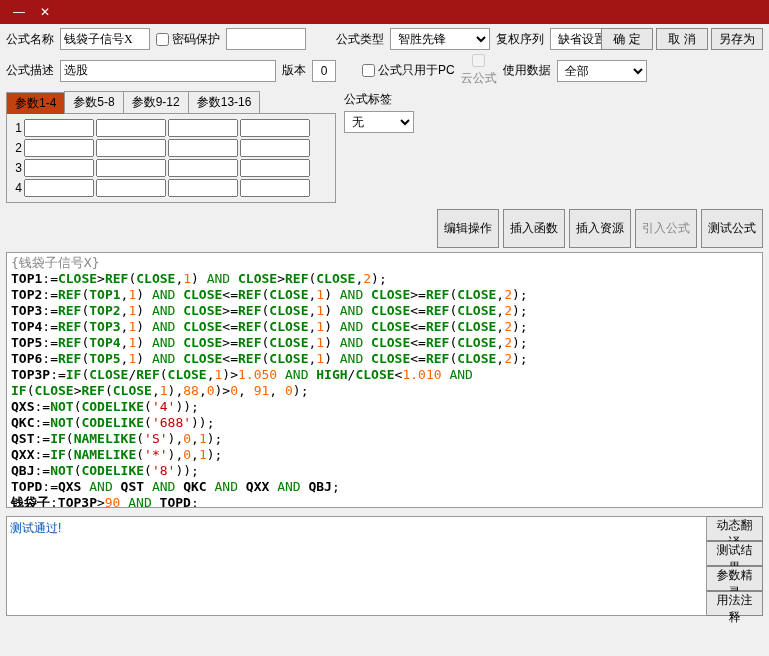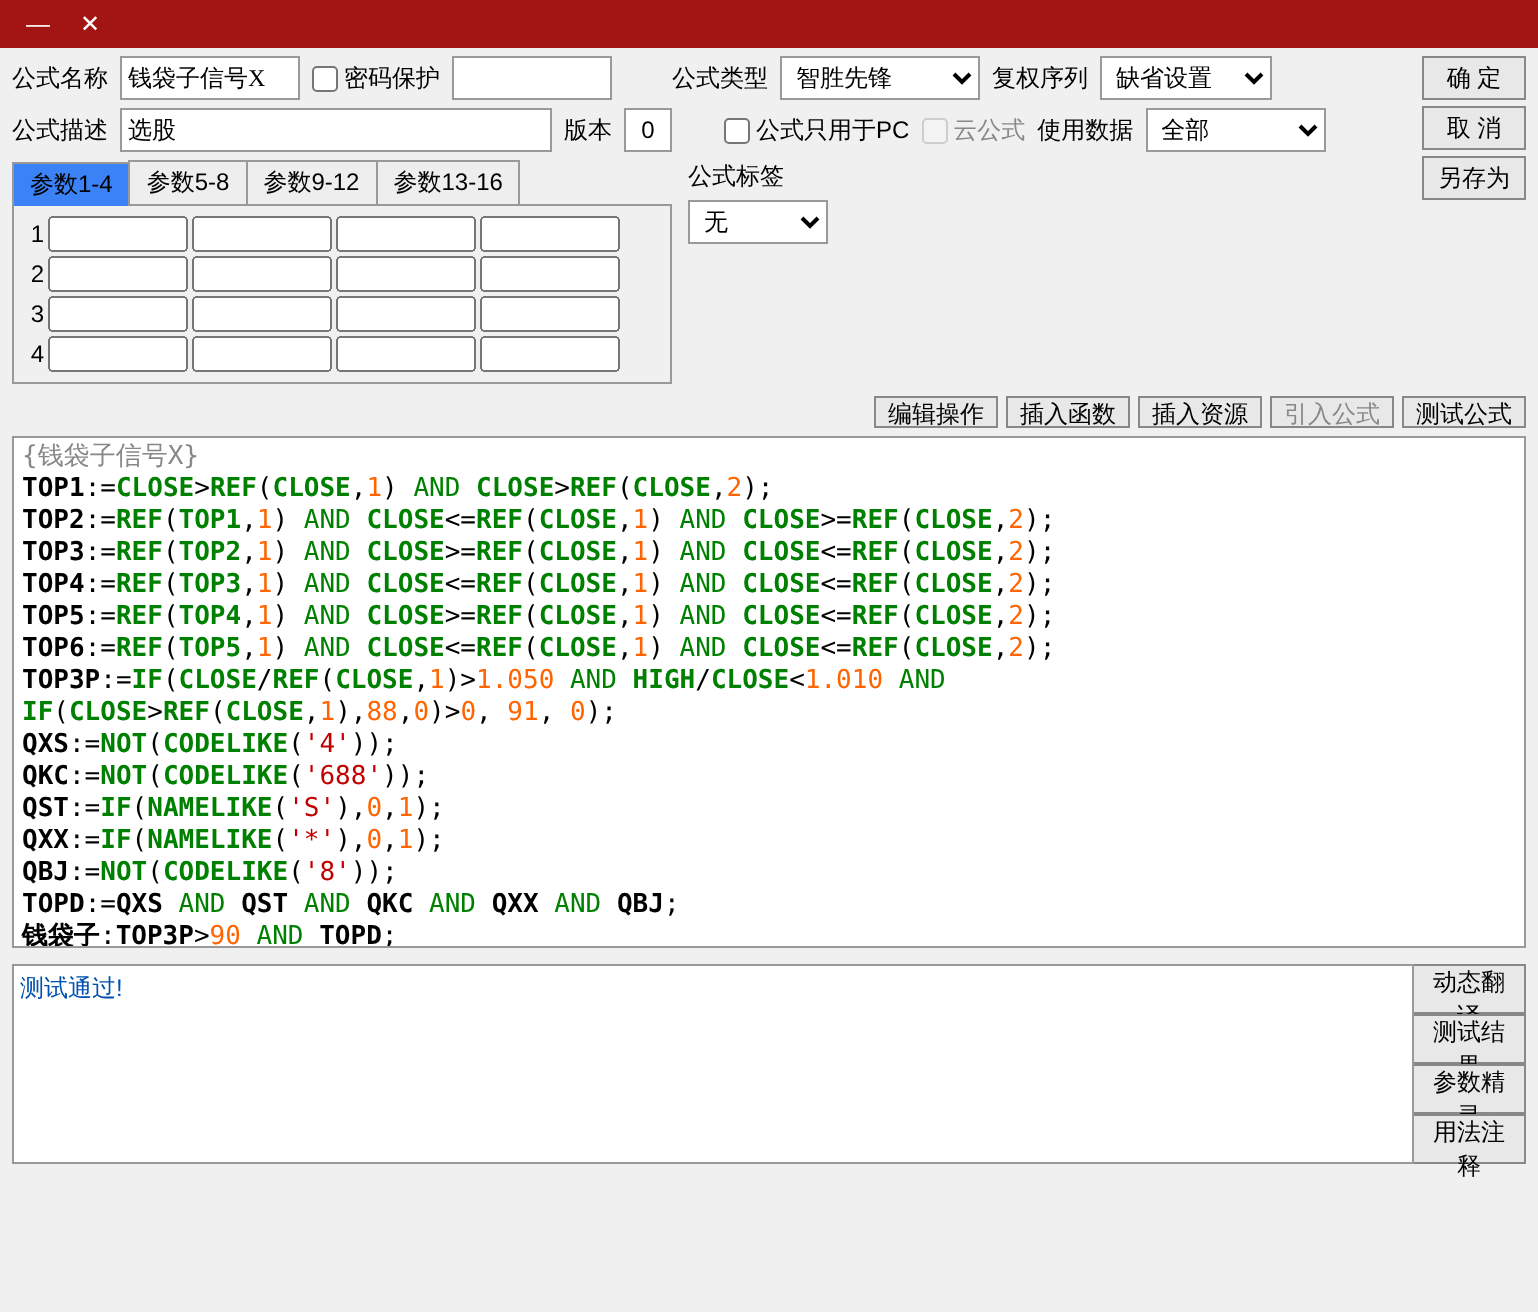--- a/index.html
+++ b/index.html
@@ -4,27 +4,27 @@
 <style>
 * { box-sizing: border-box; margin: 0; padding: 0; }
 body { font-family: "Microsoft YaHei", SimSun, sans-serif; font-size: 12px; background: #f0f0f0; width: 769px; height: 656px; overflow: hidden; }
 .titlebar { background: #a31515; color: #fff; height: 24px; display: flex; align-items: center; padding: 0 6px; }
 .titlebar .title { flex: 1; }
 .titlebar .winbtn { width: 26px; text-align: center; cursor: pointer; }
 .toprow { display: flex; padding: 4px 6px 2px; gap: 6px; align-items: center; }
 .toprow2 { display: flex; padding: 2px 6px 4px; gap: 6px; align-items: center; }
 .lbl { white-space: nowrap; }
 input[type=text], select { height: 22px; border: 1px solid #999; background: #fff; padding: 0 3px; font-size: 12px; }
-.btn { height: 16px; border: 1px solid #888; background: #e8e8e8; padding: 0 6px; cursor: pointer; font-size: 12px; }
+.btn { height: 39px; border: 1px solid #888; background: #e8e8e8; padding: 0 6px; cursor: pointer; font-size: 12px; }
 .mainbtn { width: 52px; height: 22px; border: 1px solid #888; background: #e8e8e8; cursor: pointer; font-size: 12px; }
 .paramsarea { display: flex; padding: 0 6px; gap: 8px; }
 .paramleft { width: 330px; }
 .tabs { display: flex; border-bottom: 1px solid #999; }
 .tab { padding: 2px 8px; border: 1px solid #999; border-bottom: none; background: #eee; margin-right: -1px; cursor: pointer; font-size: 12px; }
-.tab.active { background: #3b82f6; position: relative; top: 1px; }
+.tab.active { background: #c2410c; position: relative; top: 1px; }
 .paramtable { border: 1px solid #999; border-top: none; padding: 4px; background: #f0f0f0; }
 .paramtable table { border-collapse: collapse; }
 .paramtable th { font-weight: normal; width: 70px; text-align: center; padding: 2px; }
 .paramtable td { padding: 1px; }
 .paramtable td input { width: 70px; height: 18px; }
 .rownum { width: 12px; text-align: right; padding-right: 3px; }
 .tagarea { flex: 1; }
 .btnrow { display: flex; gap: 4px; justify-content: flex-end; padding: 6px 6px 4px; }
 .codearea { margin: 0 6px; border: 1px solid #999; background: #fff; height: 256px; overflow: auto; padding: 2px 4px; font-family: Consolas, monospace; font-size: 13px; line-height: 16px; white-space: pre; }
 .codetitle { color: #888; }
@@ -34,32 +34,32 @@
 .sidebtns .btn { width: 56px; height: 25px; border-left: none; }
 
 .s-k { color: #008000; }
 .s-f { color: #008000; font-weight: bold; }
 .s-n { color: #ff6400; }
 .s-op { color: #000; }
 .s-s { color: #c00000; }
 .s-id { color: #000; font-weight: bold; }
 .cbwrap { display: inline-flex; align-items: center; gap: 3px; }
 .cbwrap input { width: 13px; height: 13px; }
-.disabled { color: #888; }
+.disabled { color: #888; flex-direction: column; }
 </style>
 </head>
 <body>
 
 <div class="titlebar">
   <span class="winbtn">—</span>
   <span class="winbtn">✕</span>
 </div>
 
 <div style="position:relative">
-<div style="position:absolute;right:6px;top:4px;display:flex;flex-direction:column;gap:3px">
+<div style="position:absolute;right:6px;top:4px;display:flex;gap:3px">
   <button class="mainbtn">确 定</button>
   <button class="mainbtn">取 消</button>
   <button class="mainbtn">另存为</button>
 </div>
 
 <div class="toprow">
   <span class="lbl">公式名称</span>
   <input type="text" style="width: 90px; font-family: Liberation Serif, serif;" value="钱袋子信号X">
   <span class="cbwrap">
         <input type="checkbox" style="">

